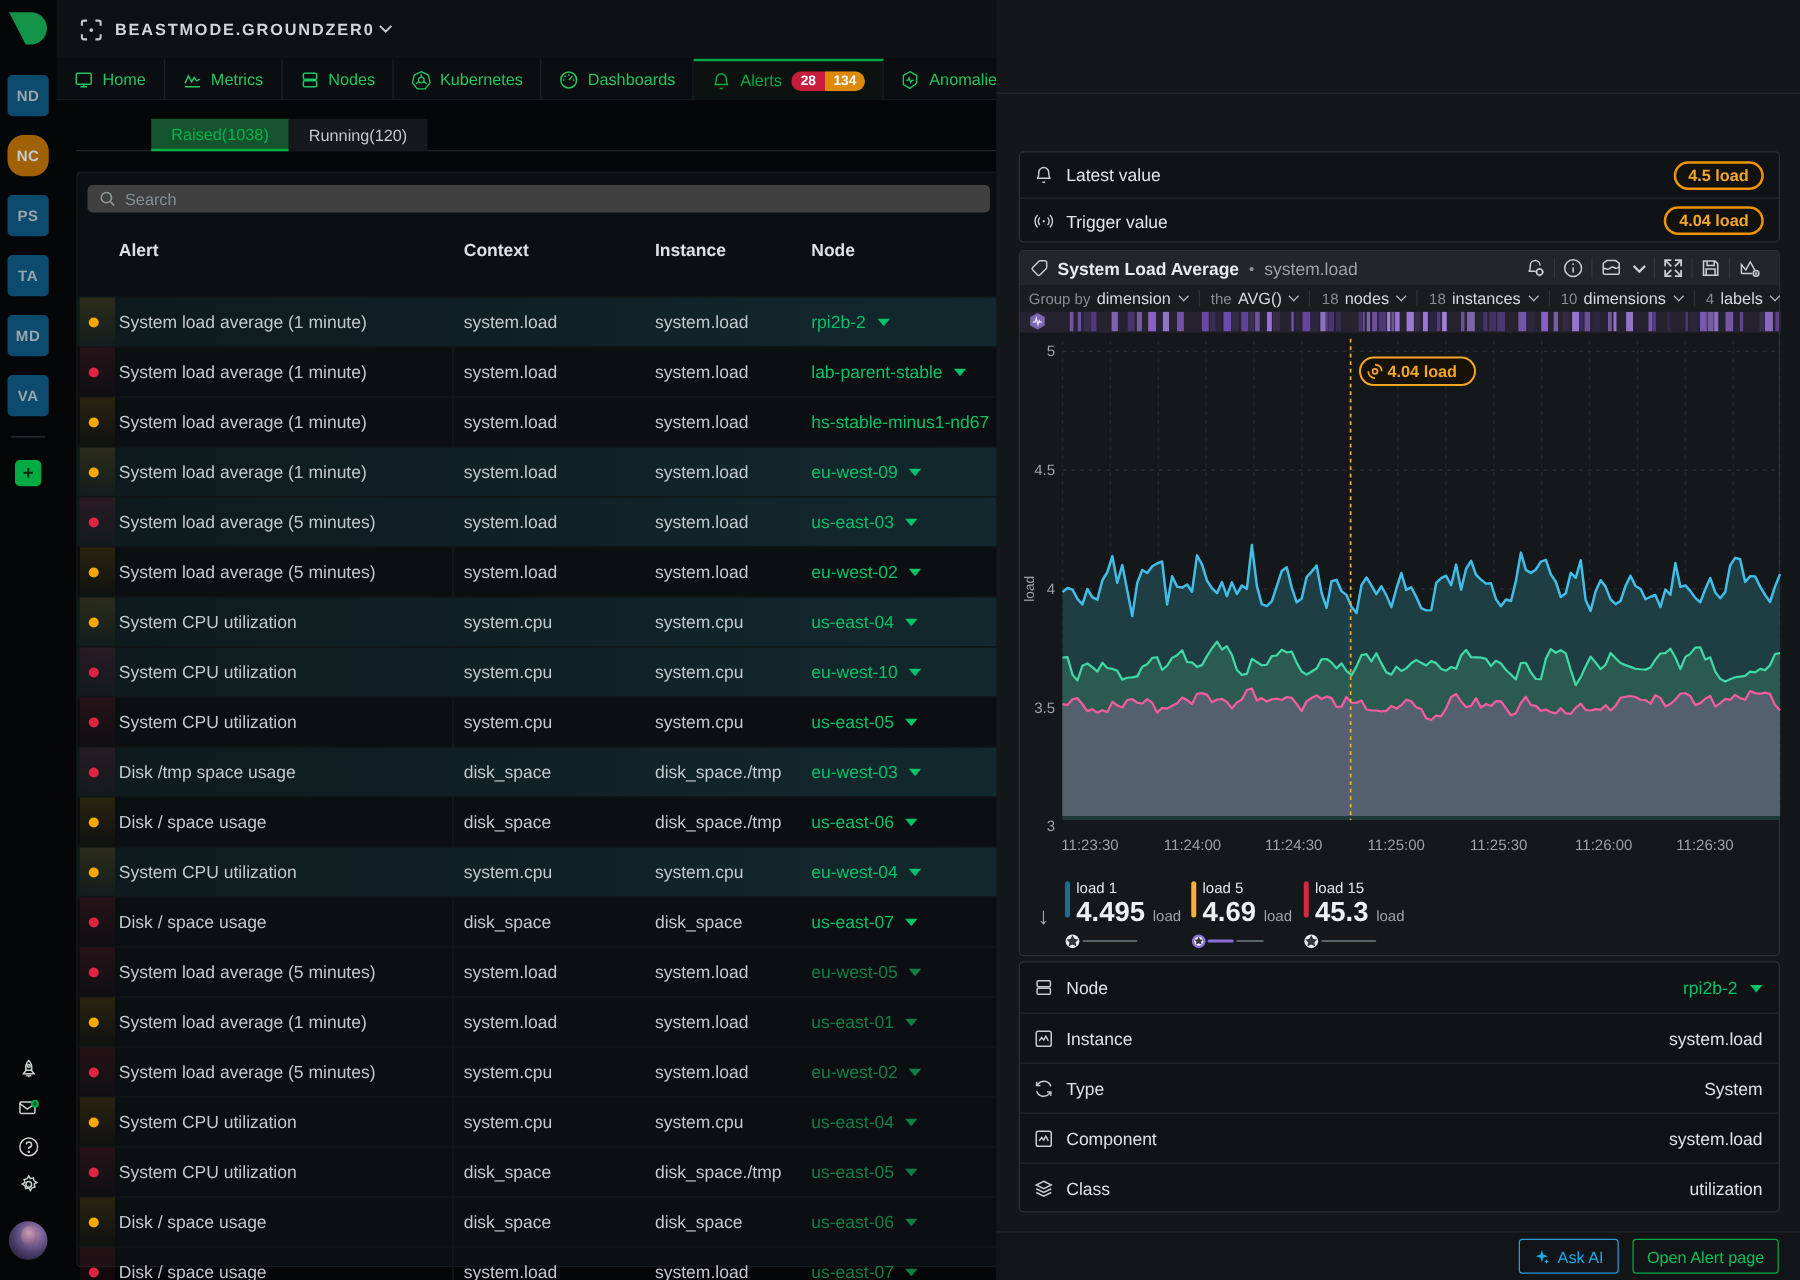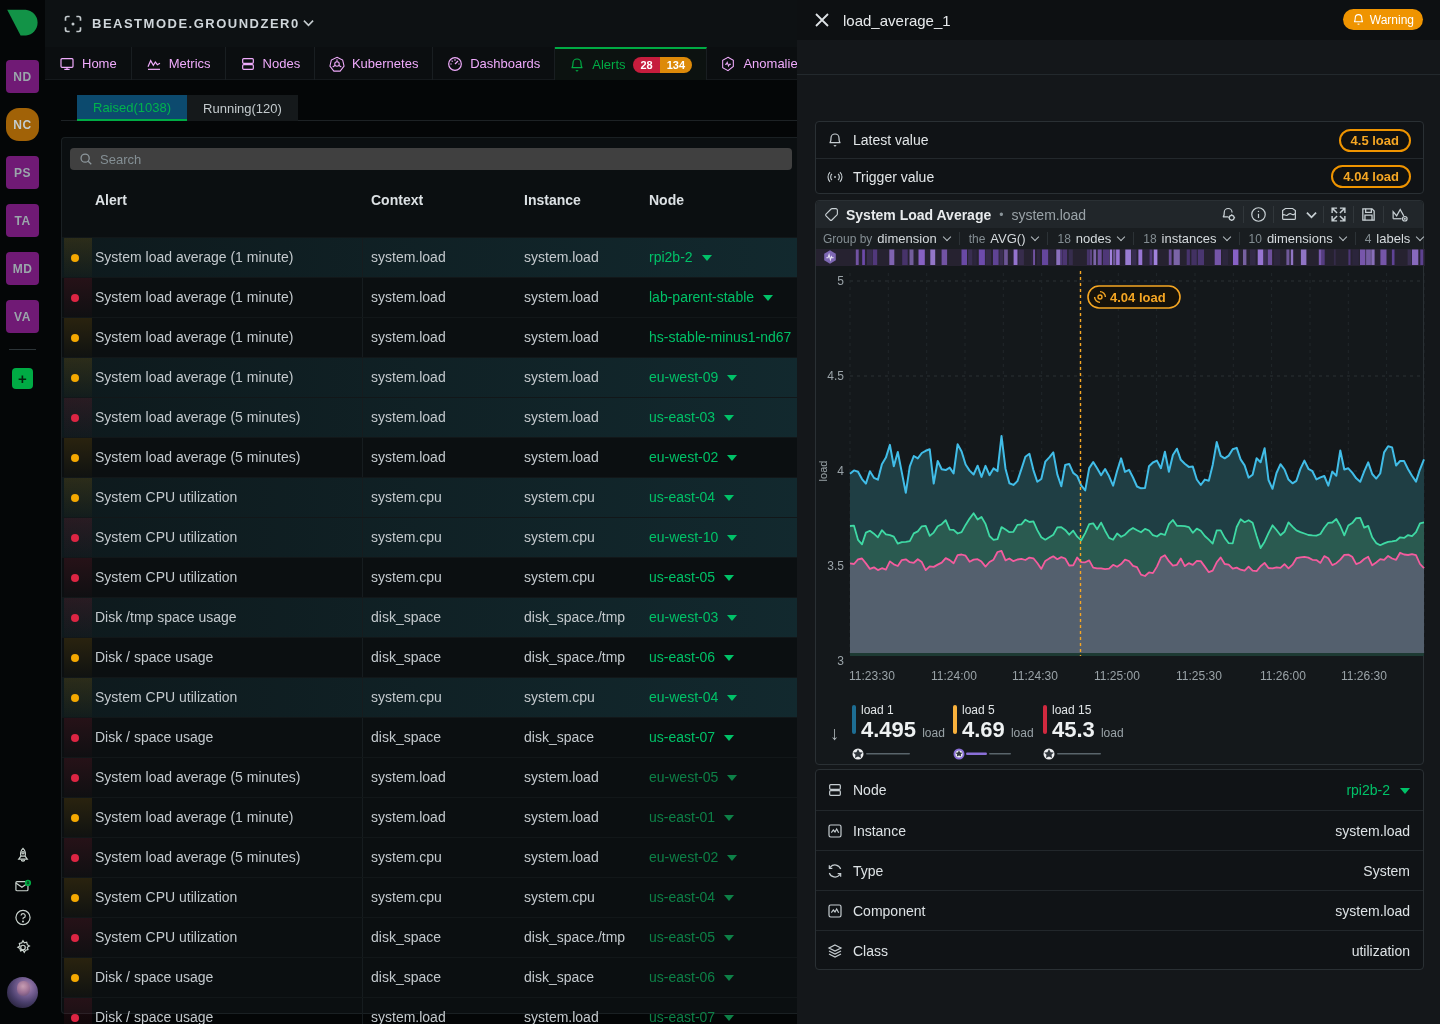--- a/index.html
+++ b/index.html
@@ -4,21 +4,21 @@
 <style>
   * { margin:0; padding:0; box-sizing:border-box; }
   html,body { width:1440px; height:1024px; overflow:hidden; background:#040607;
     font-family:"Liberation Sans", sans-serif; }
   .abs { position:absolute; }
   #stage { position:relative; width:1440px; height:1024px; }
 
   
   #sidebar { position:absolute; left:0; top:0; width:45px; height:1024px; background:#040607; z-index:30; }
   .sq { position:absolute; left:6px; width:33px; height:33px; border-radius:4px;
-        background:#701a75; color:#9aa6ab; font-weight:bold; font-size:12px;
+        background:#0c4a6e; color:#9aa6ab; font-weight:bold; font-size:12px;
         display:flex; align-items:center; justify-content:center; letter-spacing:.5px; }
   .sq.sel { background:#a16207; color:#c3ccd0;border-radius:13px; }
   #plusbtn { position:absolute; left:12px; top:368px; width:21px; height:21px; border-radius:4px;
         background:#00ab44; color:#04240f; font-size:15px; font-weight:bold;
         display:flex; align-items:center; justify-content:center; }
   .sdiv { position:absolute; left:9px; top:349px; width:27px; height:1px; background:#2c3438; }
   .bicon { position:absolute; left:50%; transform:translateX(-50%); color:#c9d2cd; }
   #avatar { position:absolute; left:7px; top:977px; width:31px; height:31px; border-radius:50%;
         background:radial-gradient(circle at 62% 32%, #b08cb0 0%, #7a6296 28%, #4a3f6b 55%, #191627 95%); overflow:hidden;}
   #avatar:before { content:""; position:absolute; left:10px; top:4px; width:13px; height:15px; border-radius:45%;
@@ -26,31 +26,31 @@
 
   
   #hdr { position:absolute; left:45px; top:0; width:752px; height:47px; background:#0d1113; }
   #hdr .title { position:absolute; left:47px; top:16px; font-size:13px; font-weight:700;
         color:#cfd6da; letter-spacing:1.5px; }
 
   
   #nav { position:absolute; left:45px; top:47px; width:752px; height:33px; background:#0b0e10;
         border-bottom:1px solid #15191c; display:flex; }
   .ntab { height:33px; display:flex; align-items:center; justify-content:center; gap:7px;
-        color:#f0abfc; font-size:13px; border-right:1px solid #191e21; padding:0 14px; }
+        color:#22c55e; font-size:13px; border-right:1px solid #191e21; padding:0 14px; }
   .ntab svg { flex:0 0 auto; }
   .ntab.active { color:#00ab44; background:#0c1210; border-top:2px solid #00ab44; }
   .badge2 { display:flex; border-radius:9px; overflow:hidden; font-size:11px; font-weight:700; color:#fff; }
   .badge2 .r { background:#c61d3d; padding:2px 7px 2px 8px; }
   .badge2 .o { background:#dd8a09; padding:2px 8px 2px 7px; }
 
   
   #rtabs { position:absolute; left:77px; top:95px; display:flex; z-index:1;}
   .rtab { height:26px; padding:0 16px; display:flex; align-items:center; font-size:13px; }
-  .rtab.on { background:#0c4a6e; color:#00b44c; border-bottom:2px solid #00ab44; }
+  .rtab.on { background:#14532d; color:#00b44c; border-bottom:2px solid #00ab44;margin-left:44px; }
   .rtab.off { background:#15191b; color:#c3cacd; }
   #rline { position:absolute; left:61px; top:120px; width:736px; height:1px; background:#1d2225; }
 
   
   #tcard { position:absolute; left:61px; top:137px; width:736px; height:877px;
         background:#0b0f11; border:1px solid #1a2023; border-radius:4px 0 0 4px; border-right:none; }
   #search { position:absolute; left:8px; top:10px; width:722px; height:22px; background:#404040;
         border-radius:4px; display:flex; align-items:center; color:#848f94; font-size:13px; gap:7px; padding-left:9px;}
   #thead { position:absolute; left:0; top:41px; width:736px; height:42px; }
   #thead div { position:absolute; top:13px; font-size:14px; font-weight:700; color:#dce1e4; }
@@ -438,32 +438,20 @@
           <div class="vsep"></div>
 <div class="cell alertc">Disk / space usage</div>
           <div class="cell ctxc">system.load</div>
           <div class="cell instc">system.load</div>
           <div class="cell nodec">us-east-07</div>
         </div>
       </div>
   </div>
 
   <div id="panel">
-    <div id="phead">
-      <svg class="abs" style="left:18px;top:13px" width="14" height="14" viewBox="0 0 14 14" stroke="#dde2e5" stroke-width="1.8">
-          <path d="M1 1l12 12M13 1L1 13"></path>
-        </svg>
-      <div id="ptitle">load_average_1</div>
-      <div id="warnbadge">
-        <svg width="13" height="13" viewBox="0 0 24 24" fill="none" stroke="#fff" stroke-width="2">
-            <path d="M18 9a6 6 0 1 0-12 0c0 6-2 7-2 7h16s-2-1-2-7"></path>
-            <path d="M10.5 20a1.7 1.7 0 0 0 3 0"></path>
-          </svg>
-        Warning</div>
-    </div>
     <div id="ptabline"></div>
 
     <div id="valbox">
       <div class="vrow">
         <span class="ic">
             <svg width="16" height="16" viewBox="0 0 24 24" fill="none" stroke="currentColor" stroke-width="1.8">
               <path d="M18 9a6 6 0 1 0-12 0c0 6-2 7-2 7h16s-2-1-2-7"></path>
               <path d="M10.5 20a1.7 1.7 0 0 0 3 0"></path>
             </svg>
           </span>
@@ -761,15 +749,24 @@
               <path d="M12 3l9 4.5-9 4.5-9-4.5z"></path>
               <path d="M3 12l9 4.5 9-4.5"></path>
               <path d="M3 16.5L12 21l9-4.5"></path>
             </svg>
           </span>
         <span class="lbl">Class</span>
           <span class="val">utilization</span>
       </div>
     </div>
 
+    <div id="pfoot">
+      <div id="askai">
+        <svg width="13" height="13" viewBox="0 0 24 24" fill="#18a8e8">
+            <path d="M12 2l2.2 6.6L21 11l-6.8 2.4L12 20l-2.2-6.6L3 11l6.8-2.4z"></path>
+            <path d="M19 15l1 2.8 2.8 1-2.8 1-1 2.8-1-2.8-2.8-1 2.8-1z"></path>
+          </svg>
+        Ask AI</div>
+      <div id="openalert">Open Alert page</div>
+    </div>
   </div>
 
 </div>
 
 </body></html>

